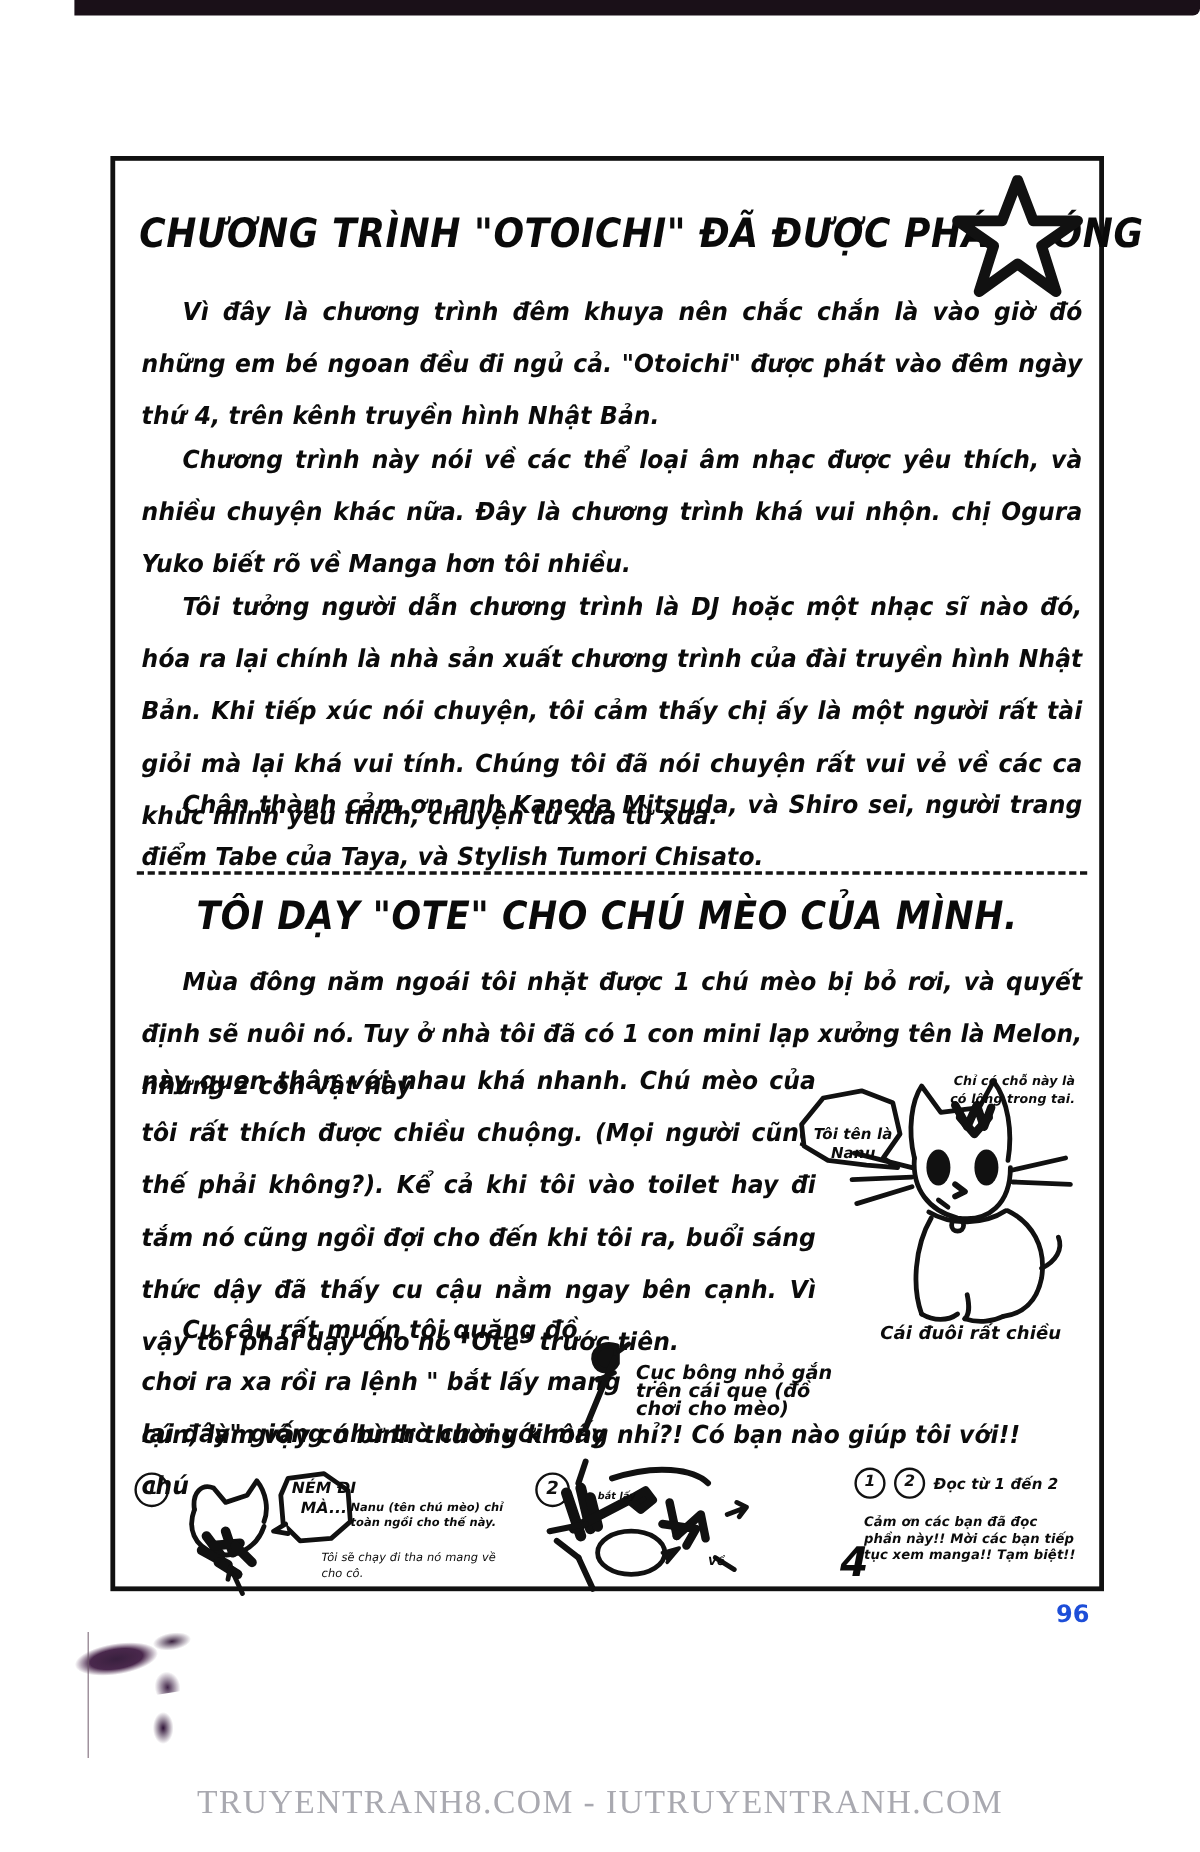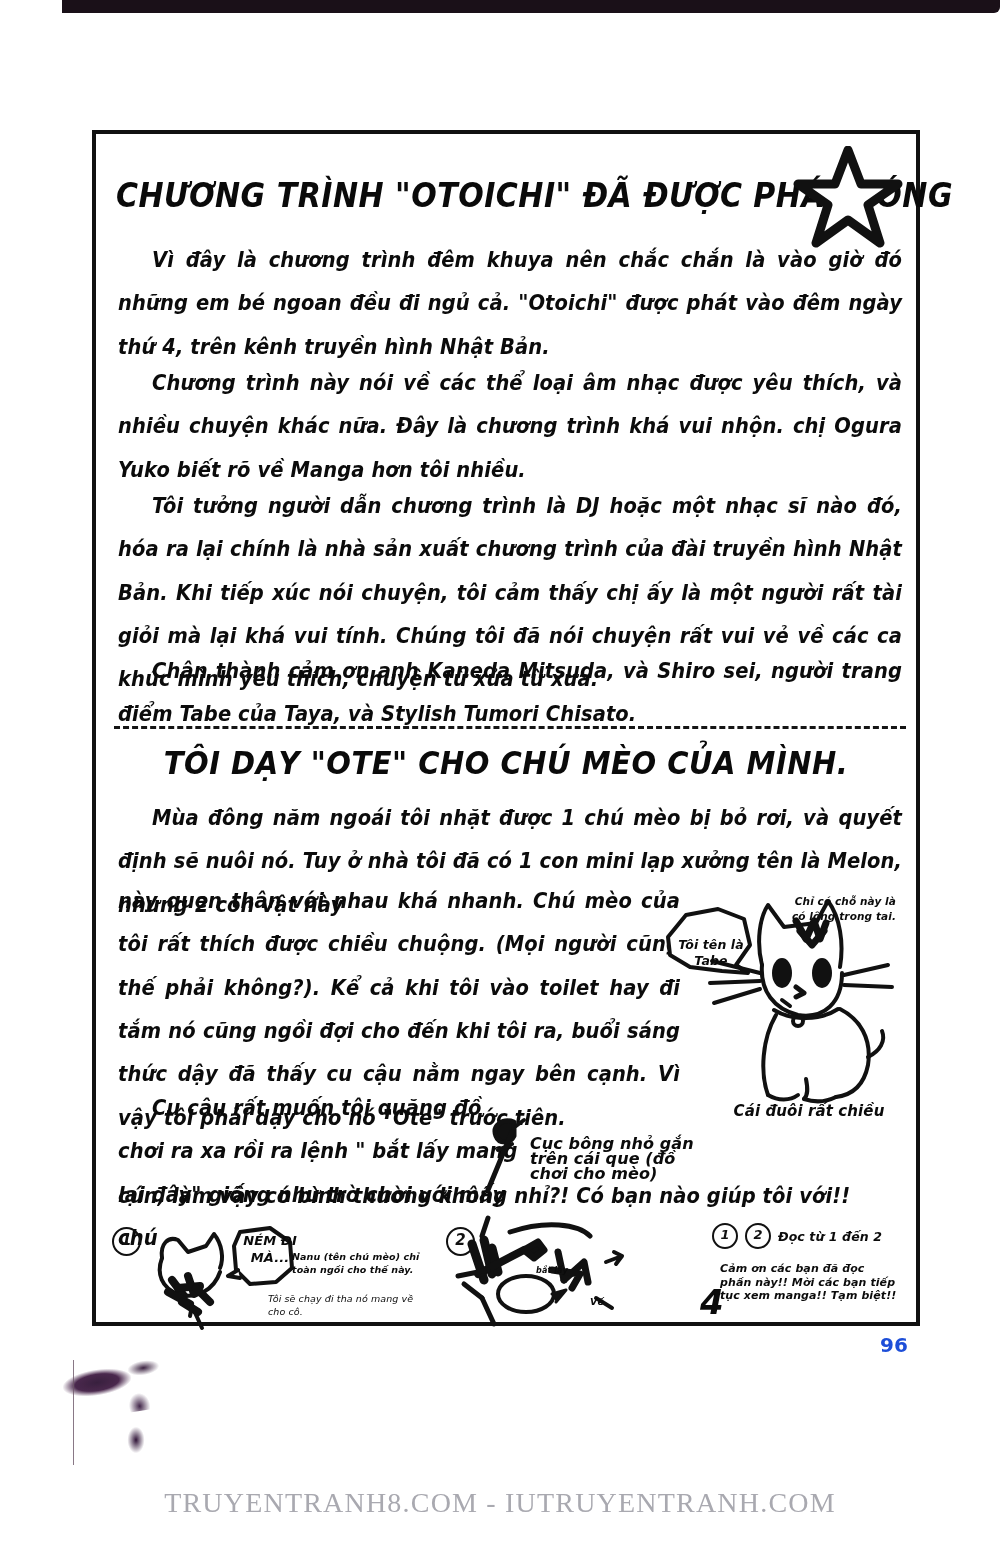--- a/index.html
+++ b/index.html
@@ -275,29 +275,28 @@
     width: 160px;
     font-size: 9.5px;
     line-height: 13px;
     font-style: italic;
     font-weight: 400;
   }
 
   #panel2-art { position: absolute; left: 352px; top: 1080px; width: 200px; height: 122px; }
   #panel2-bubble-text {
     position: absolute;
-    left: 396px; top: 1132px;
+    left: 396px; top: 1108px;
     width: 44px;
     font-size: 8px;
     line-height: 10px;
     text-align: center;
     font-style: italic;
     font-weight: 700;
     z-index: 3;
-    margin-left: 38px;
   }
   #panel2-label {
     position: absolute;
     left: 494px; top: 1162px;
     font-size: 9.5px;
     font-weight: 700;
   }
 
   #read-order {
     position: absolute;
@@ -424,21 +423,21 @@
         <path d="M120 146 C106 170 104 204 112 226"></path>
         <path d="M184 140 C204 150 216 170 212 196 C208 216 196 226 180 228"></path>
 
         <path d="M112 226 C122 232 134 232 142 226"></path>
         <path d="M150 210 C152 220 152 226 148 230"></path>
         <path d="M148 230 C160 234 172 232 180 228"></path>
 
         <path d="M212 188 C224 182 230 172 226 162"></path>
       </g>
     </svg>
-    <div id="cat-speech-bubble-text" class="hand">Tôi tên là Tabe</div>
+    <div id="cat-speech-bubble-text" class="hand">Tôi tên là Nanu</div>
     <div id="cat-ear-note" class="hand">Chỉ có chỗ này là có lông trong tai.</div>
     <div id="cat-tail-note" class="hand">Cái đuôi rất chiều</div>
 
     <svg id="toy-icon" viewBox="0 0 48 78">
       <g fill="#111111" stroke="#111111" stroke-linecap="round" stroke-linejoin="round">
         <path d="M30 6 C18 2 8 10 12 20 C15 28 26 28 30 20 Z" stroke-width="5"></path>
         <path d="M32 10 L40 4" stroke-width="4" fill="none"></path>
         <path d="M28 16 L4 74" stroke-width="5" fill="none"></path>
         <path d="M14 34 L28 28" stroke-width="4" fill="none"></path>
       </g>

